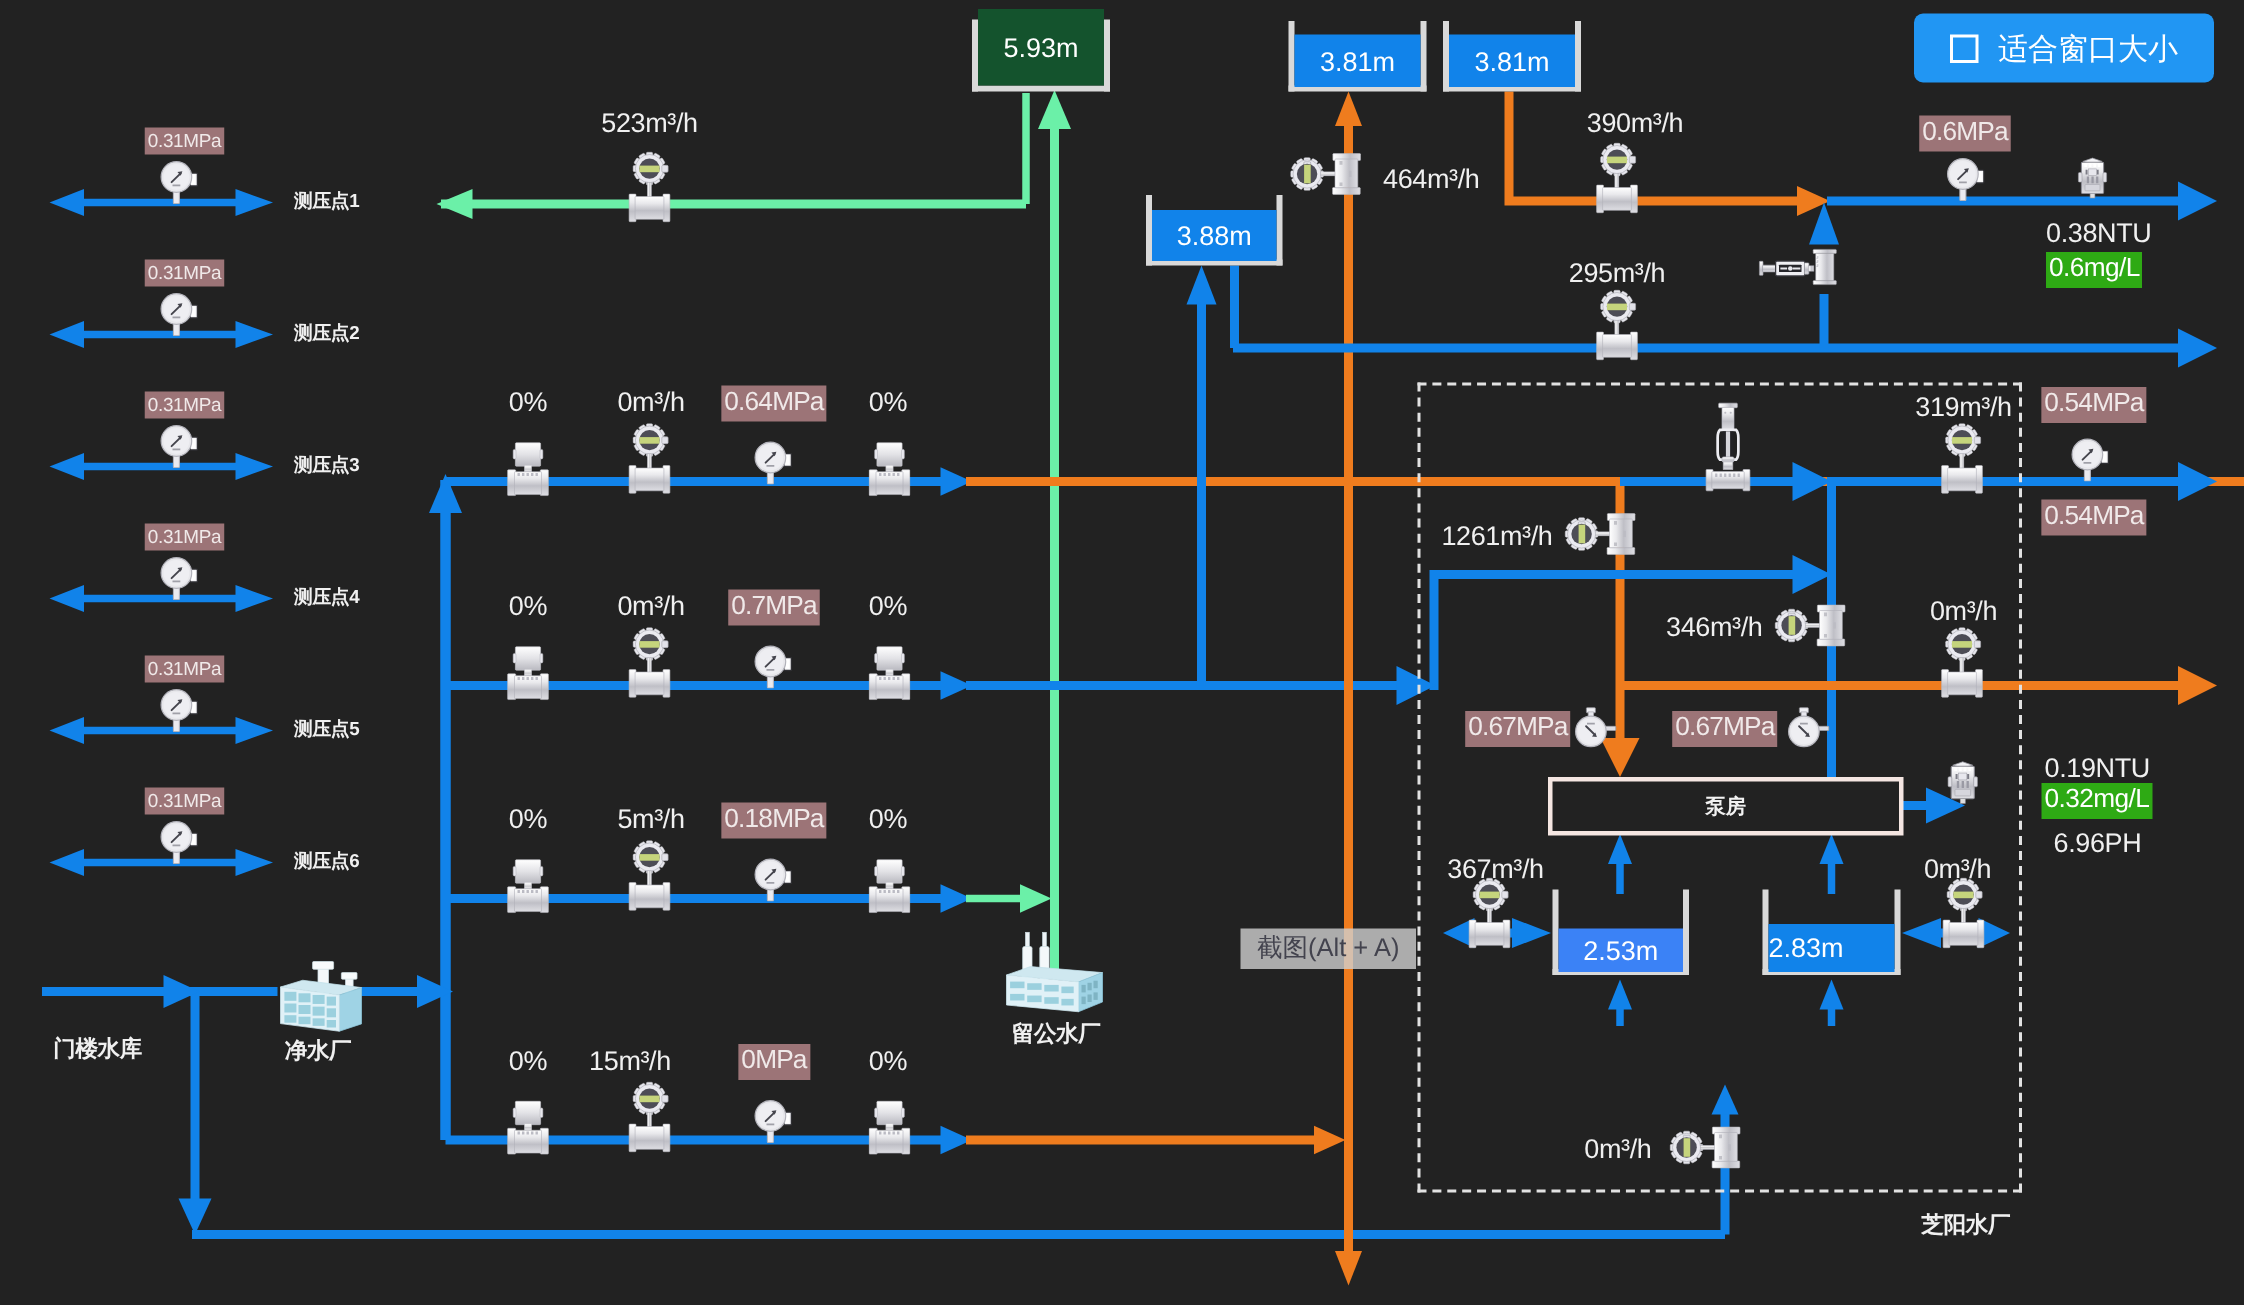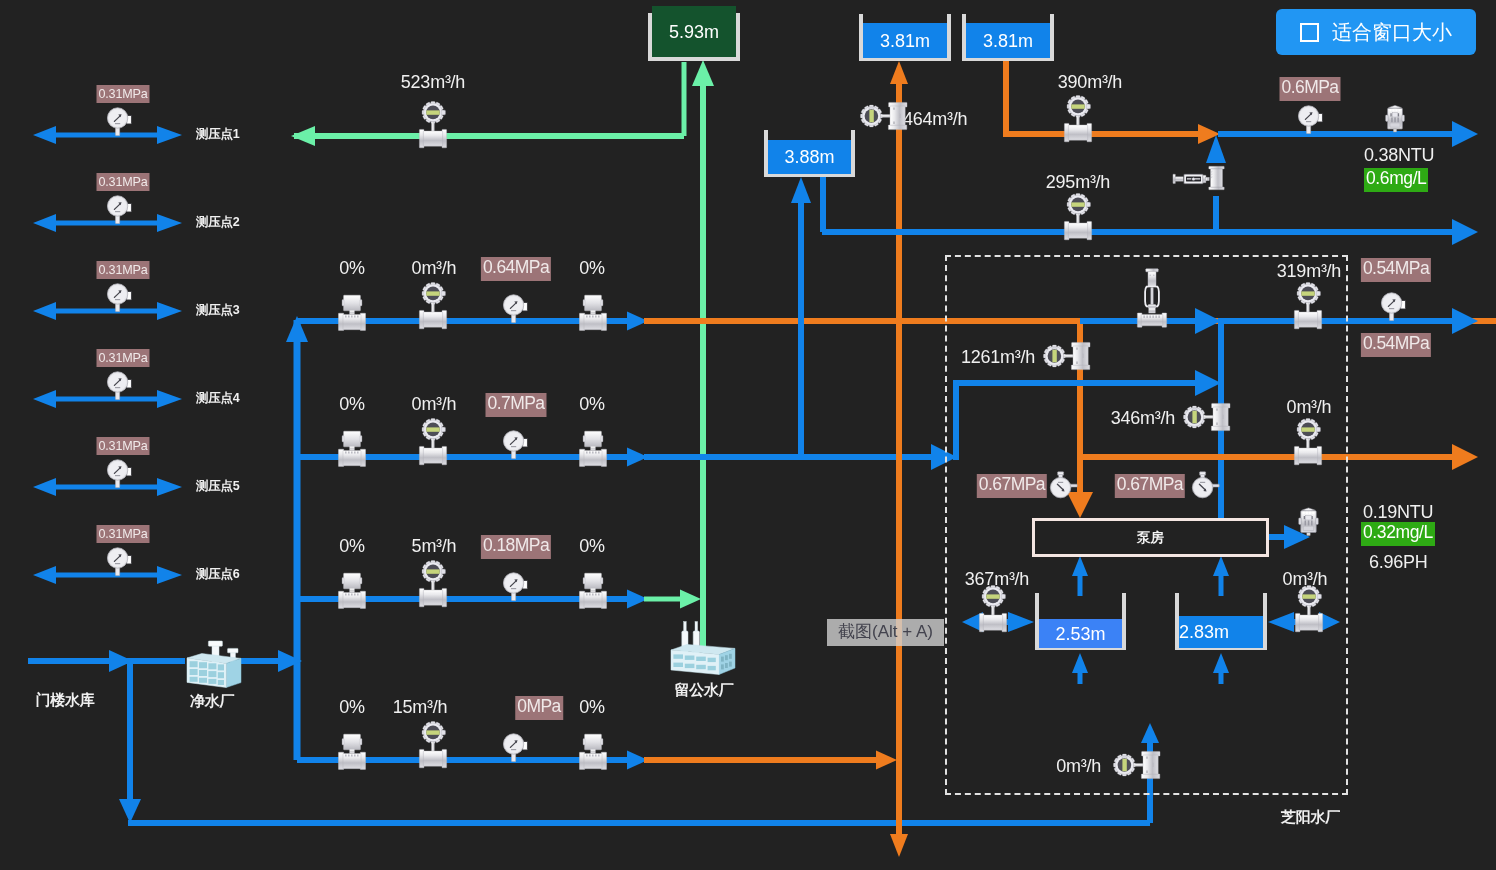--- a/index.html
+++ b/index.html
@@ -410,21 +410,21 @@
       <div class="lbl" style="left: 352px; top: 395px; transform: translateX(-50%);">0%</div>
       <div class="lbl" style="left: 434px; top: 395px; transform: translateX(-50%);">0m³/h</div>
       <div class="tag-mpa" style="left: 516px; top: 393px; transform: translateX(-50%);">0.7MPa</div>
       <div class="lbl" style="left: 592px; top: 395px; transform: translateX(-50%);">0%</div>
       <div class="lbl" style="left: 352px; top: 537px; transform: translateX(-50%);">0%</div>
       <div class="lbl" style="left: 434px; top: 537px; transform: translateX(-50%);">5m³/h</div>
       <div class="tag-mpa" style="left: 516px; top: 535px; transform: translateX(-50%);">0.18MPa</div>
       <div class="lbl" style="left: 592px; top: 537px; transform: translateX(-50%);">0%</div>
       <div class="lbl" style="left: 352px; top: 698px; transform: translateX(-50%);">0%</div>
       <div class="lbl" style="left: 420px; top: 698px; transform: translateX(-50%);">15m³/h</div>
-      <div class="tag-mpa" style="left: 516px; top: 696px; transform: translateX(-50%); margin-left: 23px;">0MPa</div>
+      <div class="tag-mpa" style="left: 516px; top: 696px; transform: translateX(-50%);">0MPa</div>
       <div class="lbl" style="left: 592px; top: 698px; transform: translateX(-50%);">0%</div>
       <div class="lbl" style="left: 212px; top: 693px; font-size: 15px; font-weight: bold; transform: translateX(-50%);">净水厂</div>
       <div class="lbl" style="left: 65px; top: 692px; font-size: 15px; font-weight: bold; transform: translateX(-50%);">门楼水库</div>
       <div class="lbl" style="left: 704px; top: 682px; font-size: 15px; font-weight: bold; transform: translateX(-50%);">留公水厂</div>
       <div style="position: absolute; left: 0px; top: 0px; width: 0px; height: 0px;">
         <div style="position: absolute; left: 648px; top: 13px; width: 92px; height: 48px; border-left: 4px solid rgb(217, 217, 217); border-right: 4px solid rgb(217, 217, 217); border-bottom: 4px solid rgb(217, 217, 217); box-sizing: border-box;"></div>
         <div style="position: absolute; left: 652px; top: 6px; width: 84px; height: 51px; background: #14532d; display: flex; align-items: center; justify-content: center;">
           <span style="color: rgb(255, 255, 255); font-size: 18px; line-height: 1;">5.93m</span>
         </div>
       </div>
@@ -451,21 +451,21 @@
         <div style="position: absolute; left: 1039px; top: 619px; width: 83px; height: 29px; background: #3b82f6; display: flex; align-items: center; justify-content: center; text-align: center;">
           <span style="color: rgb(255, 255, 255); font-size: 18px; line-height: 1;">2.53m</span>
         </div>
       </div>
       <div style="position: absolute; left: 0px; top: 0px; width: 0px; height: 0px;">
         <div style="position: absolute; left: 1175px; top: 593px; width: 92px; height: 57px; border-left: 4px solid rgb(217, 217, 217); border-right: 4px solid rgb(217, 217, 217); border-bottom: 4px solid rgb(217, 217, 217); box-sizing: border-box;"></div>
         <div style="position: absolute; left: 1179px; top: 616px; width: 84px; height: 32px; background: rgb(17, 131, 234); display: flex; align-items: center; ">
           <span style="color: rgb(255, 255, 255); font-size: 18px; line-height: 1;">2.83m</span>
         </div>
       </div>
-      <div class="lbl" style="left: 903px; top: 110px;">464m³/h</div>
+      <div class="lbl" style="left: 922px; top: 110px;">464m³/h</div>
       <div class="lbl" style="left: 1078px; top: 73px; transform: translateX(-50%); margin-left: 12px;">390m³/h</div>
       <div class="tag-mpa" style="left: 1310px; top: 77px; transform: translateX(-50%);">0.6MPa</div>
       <div class="lbl" style="left: 1364px; top: 146px;">0.38NTU</div>
       <div class="tag-green" style="left: 1364px; top: 168px;">0.6mg/L</div>
       <div class="lbl" style="left: 1078px; top: 173px; transform: translateX(-50%);">295m³/h</div>
       <div class="lbl" style="left: 1035px; top: 348px; transform: translateX(-100%);">1261m³/h</div>
       <div class="lbl" style="left: 1309px; top: 262px; transform: translateX(-50%);">319m³/h</div>
       <div class="tag-mpa" style="left: 1396px; top: 258px; transform: translateX(-50%);">0.54MPa</div>
       <div class="tag-mpa" style="left: 1396px; top: 333px; transform: translateX(-50%);">0.54MPa</div>
       <div class="lbl" style="left: 1175px; top: 409px; transform: translateX(-100%);">346m³/h</div>

